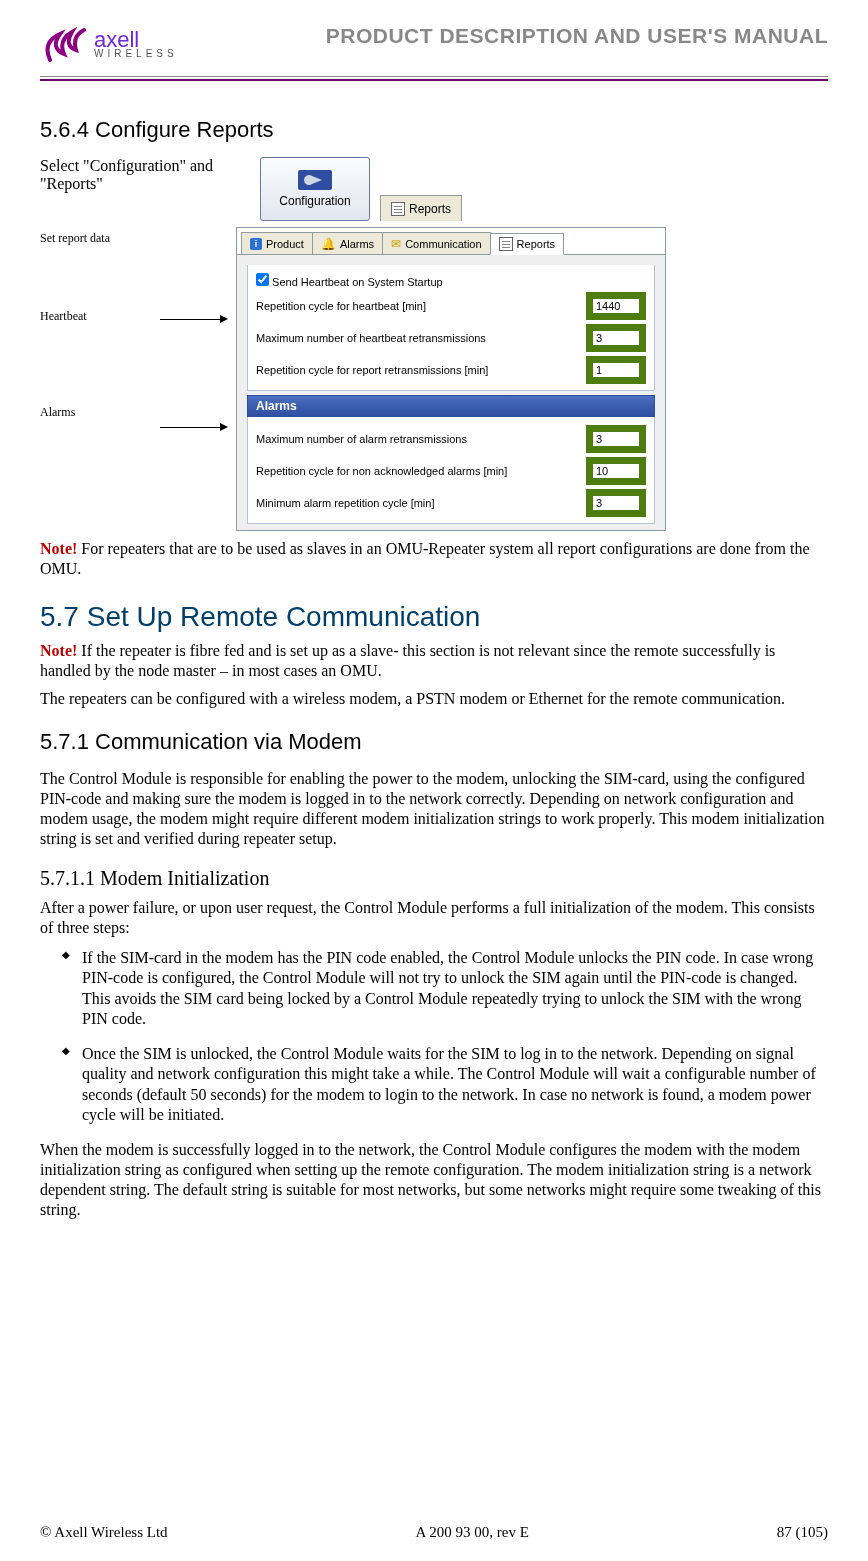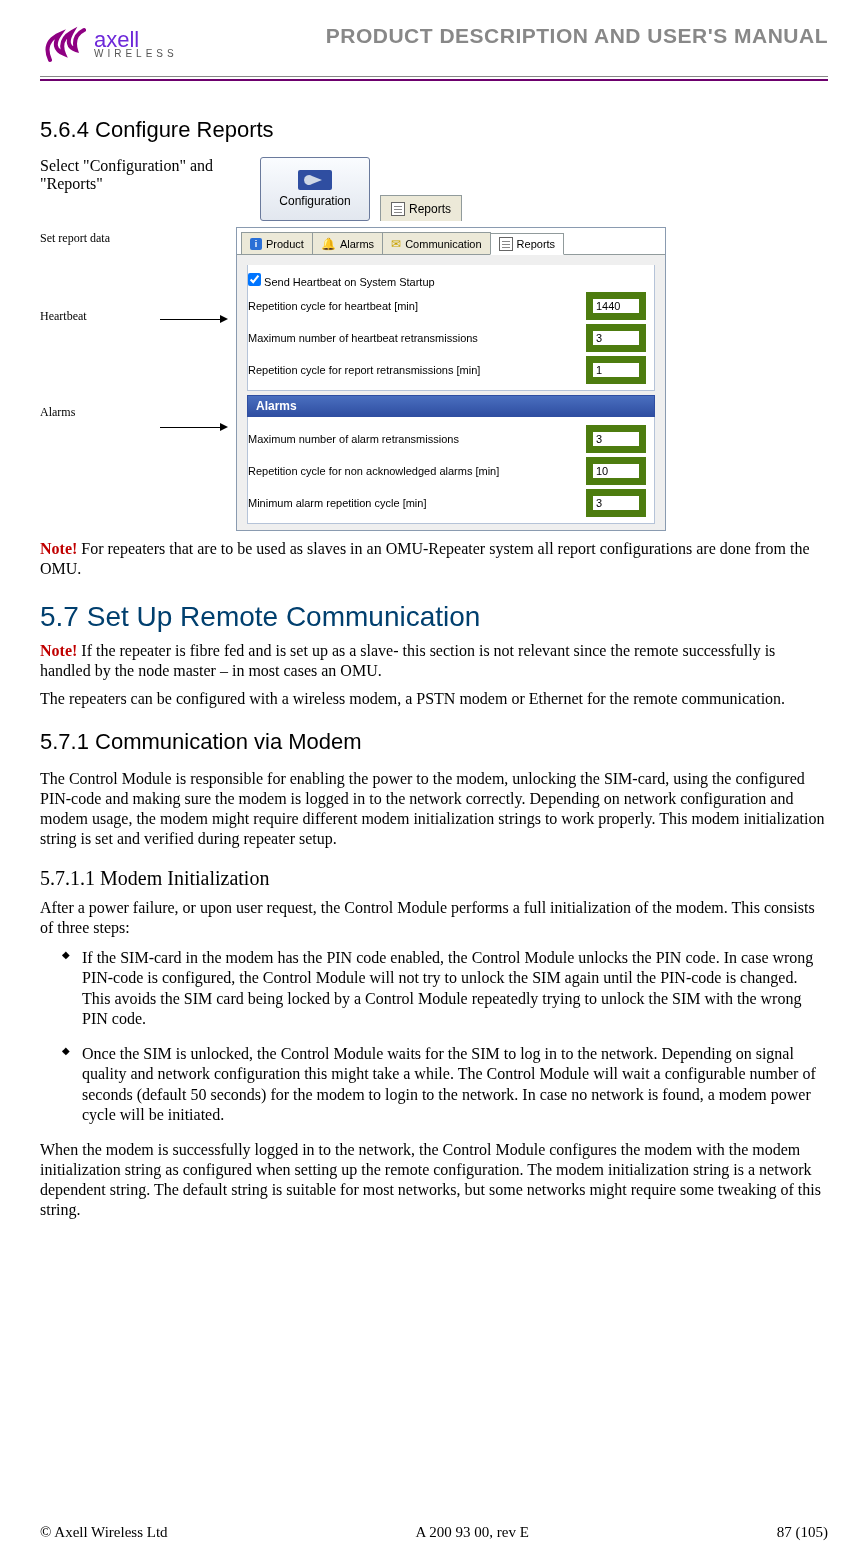--- a/index.html
+++ b/index.html
@@ -95,21 +95,21 @@
     color: #fff;
     font-family: Tahoma, Arial, sans-serif;
     font-size: 12px;
     font-weight: bold;
     padding: 3px 8px;
     border:1px solid #2f4ea1;
   }
   .group-body {
     border:1px solid #b5c3d8; border-top:none;
     background:#fff;
-    padding: 4px 8px 2px 0;
+    padding: 4px 8px 2px 8px;
   }
   .field-row { display:flex;align-items:center;justify-content:space-between;margin:4px 0; font-family:Tahoma,Arial,sans-serif;font-size:11px;}
   .field-row input[type=text]{
     width:60px; border:7px solid #4d7c0f; font-size:11px; padding:1px 3px;
   }
   .checkbox { width:13px;height:13px; }
   .left-annot {
     position:absolute;
     font-family:"Times New Roman",serif;
     font-size:12px;

